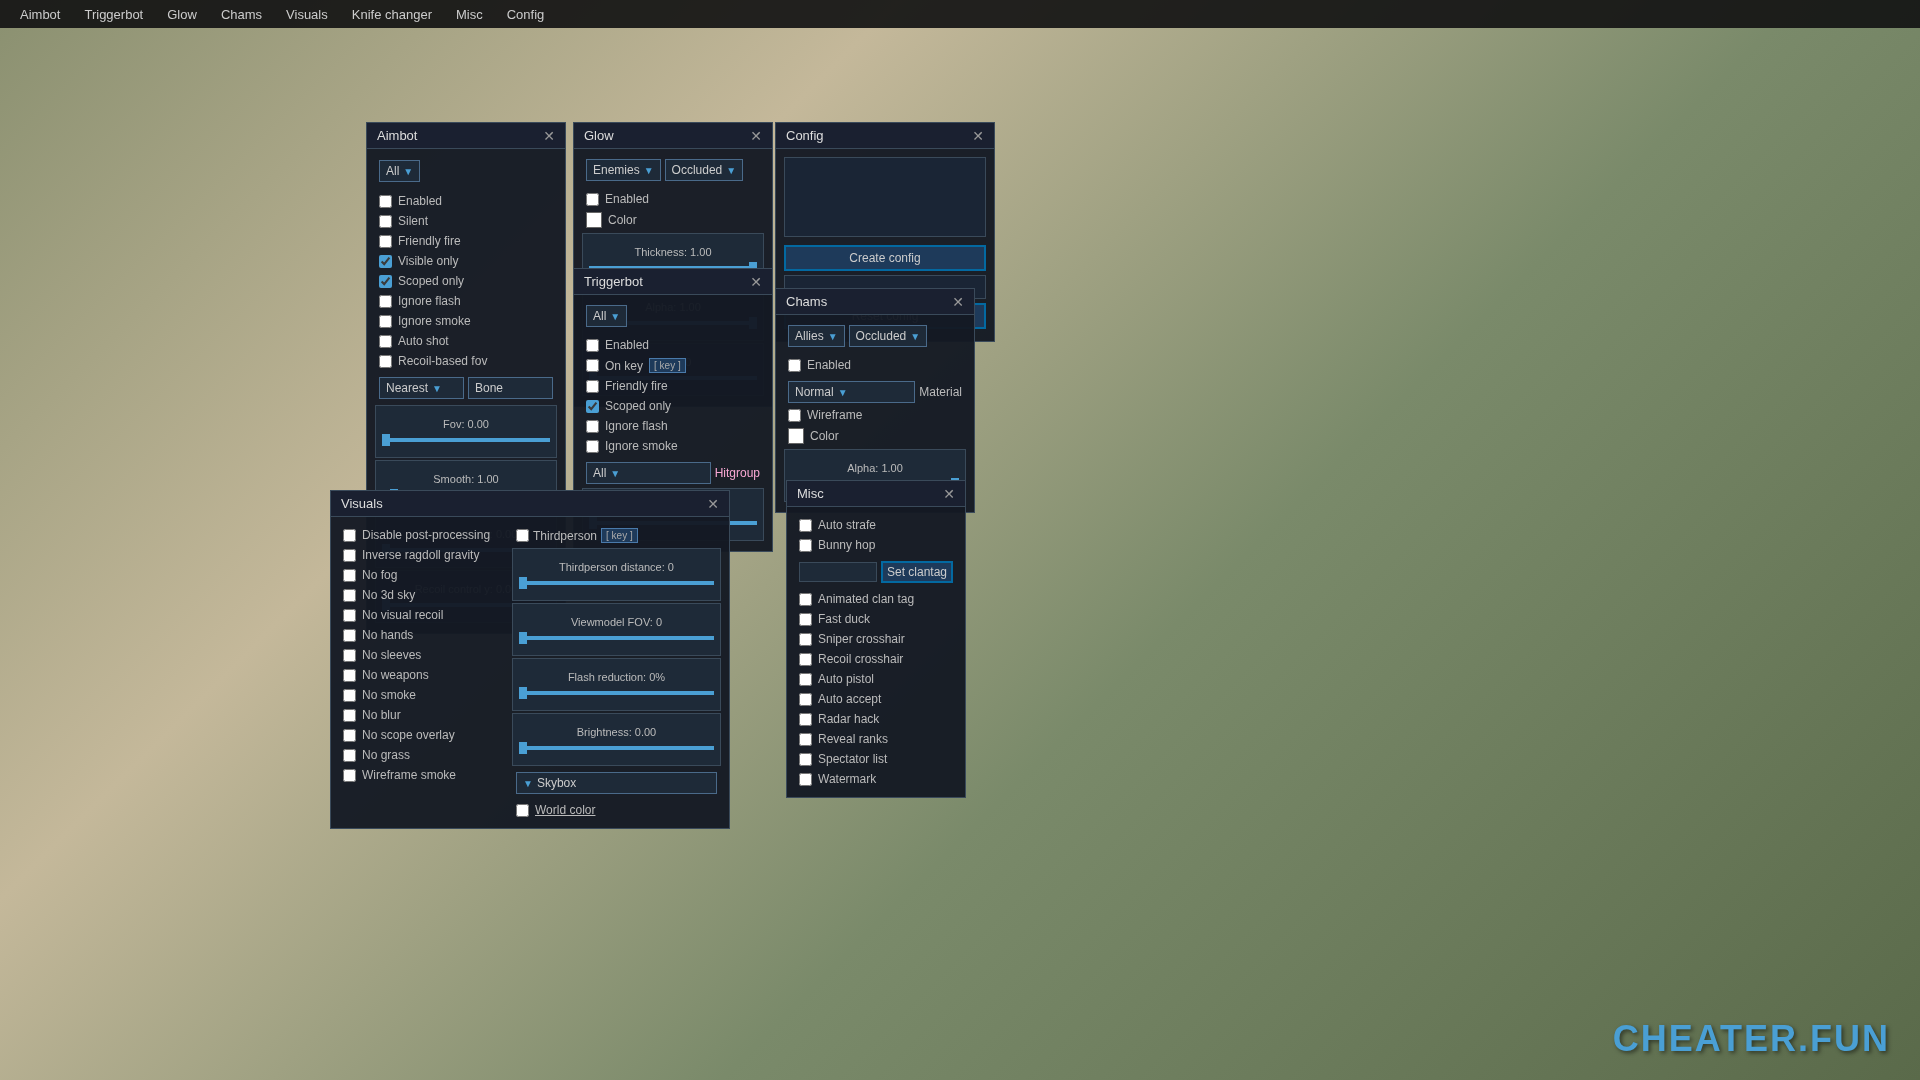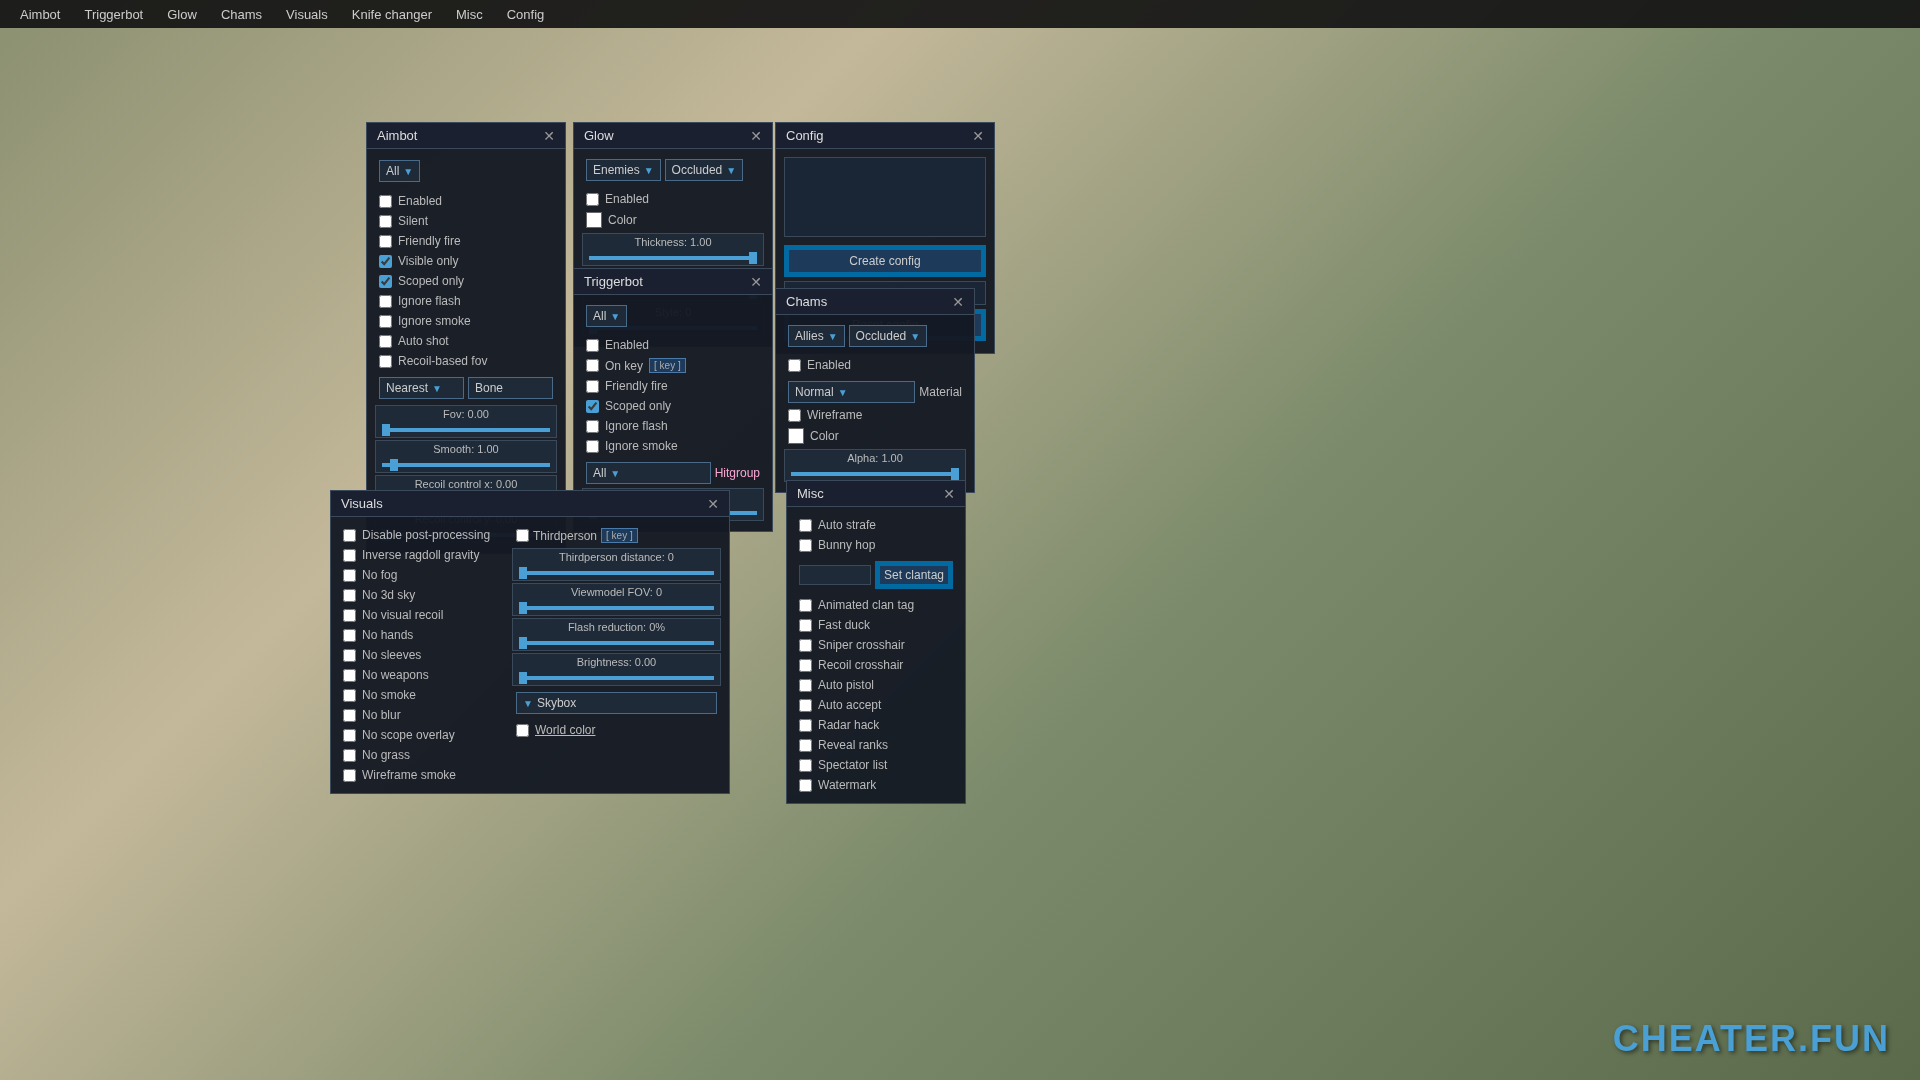--- a/index.html
+++ b/index.html
@@ -96,21 +96,21 @@
     .color-swatch {
       width: 16px; height: 16px;
       border: 1px solid #666;
       display: inline-block;
       vertical-align: middle;
     }
 
     
     .btn {
       background: #1e3a5a;
-      border: 5px solid #0369a1;
+      border: 2px solid #0369a1;
       color: #ccc;
       padding: 4px 12px;
       cursor: pointer;
       font-size: 12px;
       display: block;
       width: 100%;
       text-align: center;
       margin-bottom: 4px;
     }
 
@@ -143,21 +143,21 @@
     #panel-chams { left: 775px; top: 288px; width: 200px; }
     #panel-visuals { left: 330px; top: 490px; width: 400px; }
     #panel-misc { left: 786px; top: 480px; width: 175px; }
 
     .visuals-left { width: 165px; }
     .visuals-right { flex: 1; }
 
     .slider-container {
       background: #1e2a38;
       border: 1px solid #3a4a5a;
-      padding: 2px 6px;
+      padding: 12px 6px;
       margin: 2px 0;
     }
     .slider-text {
       font-size: 11px;
       color: #bbb;
       text-align: center;
     }
 
     input[type=range] {
       -webkit-appearance: none;

